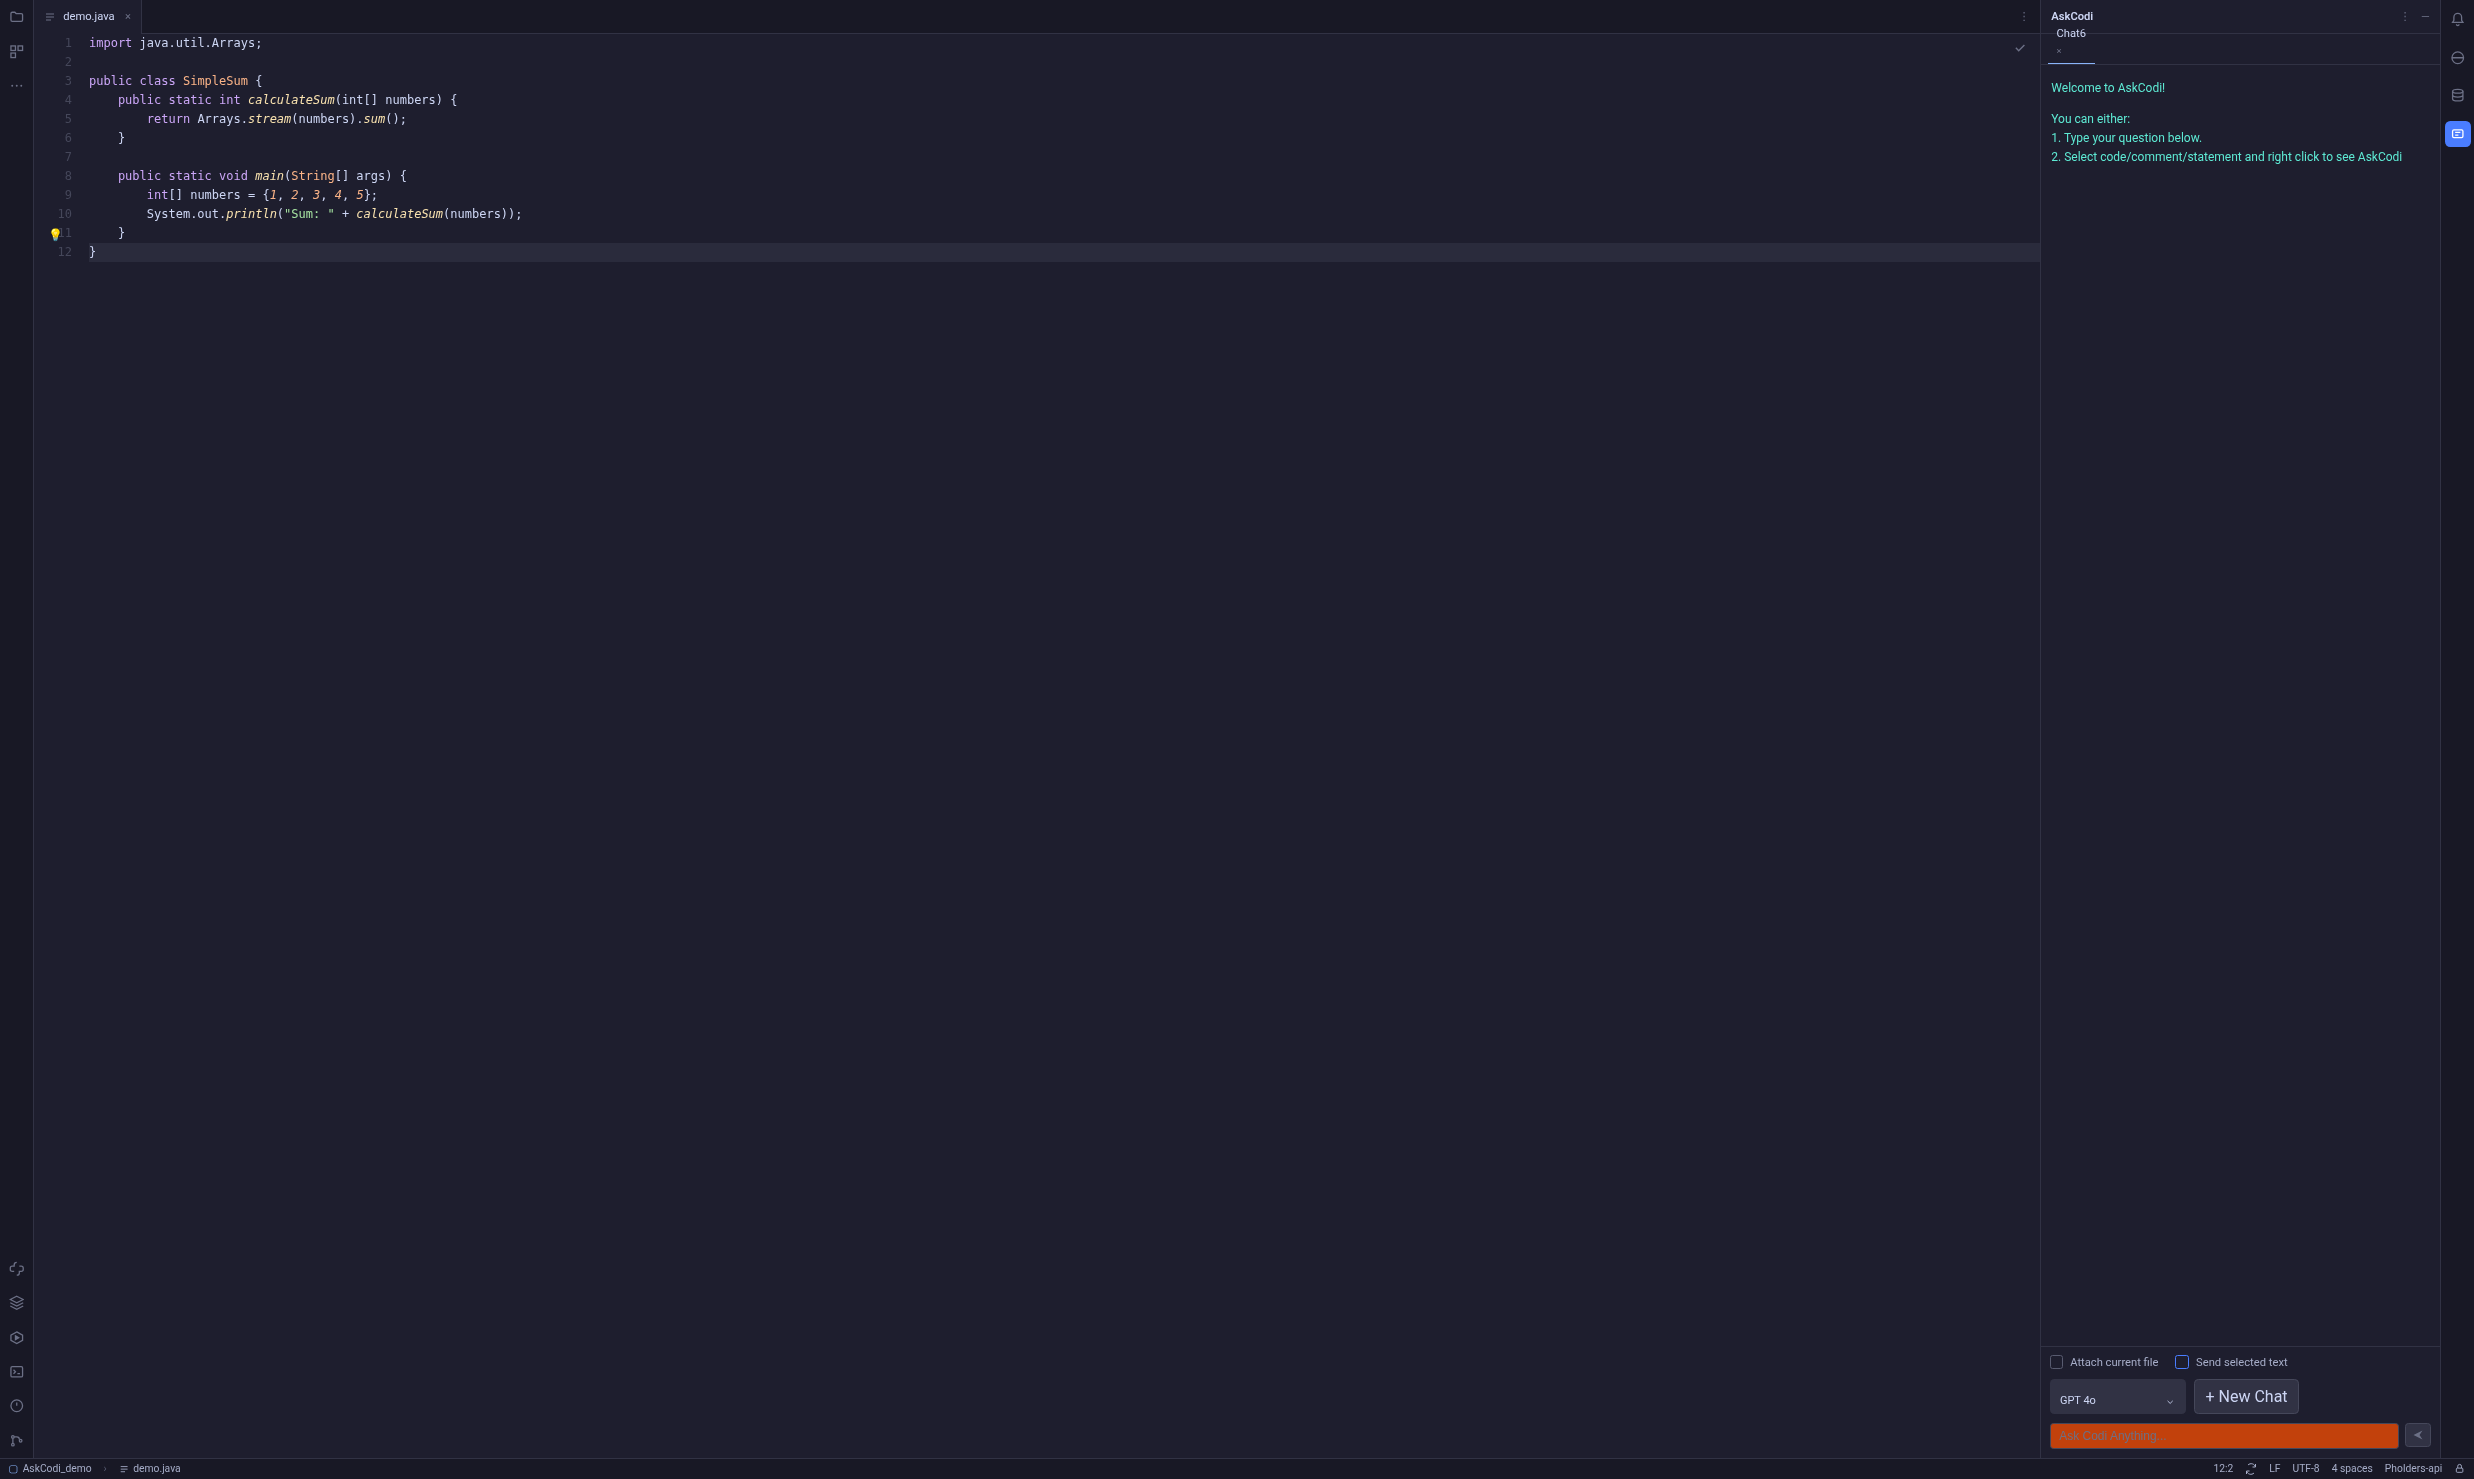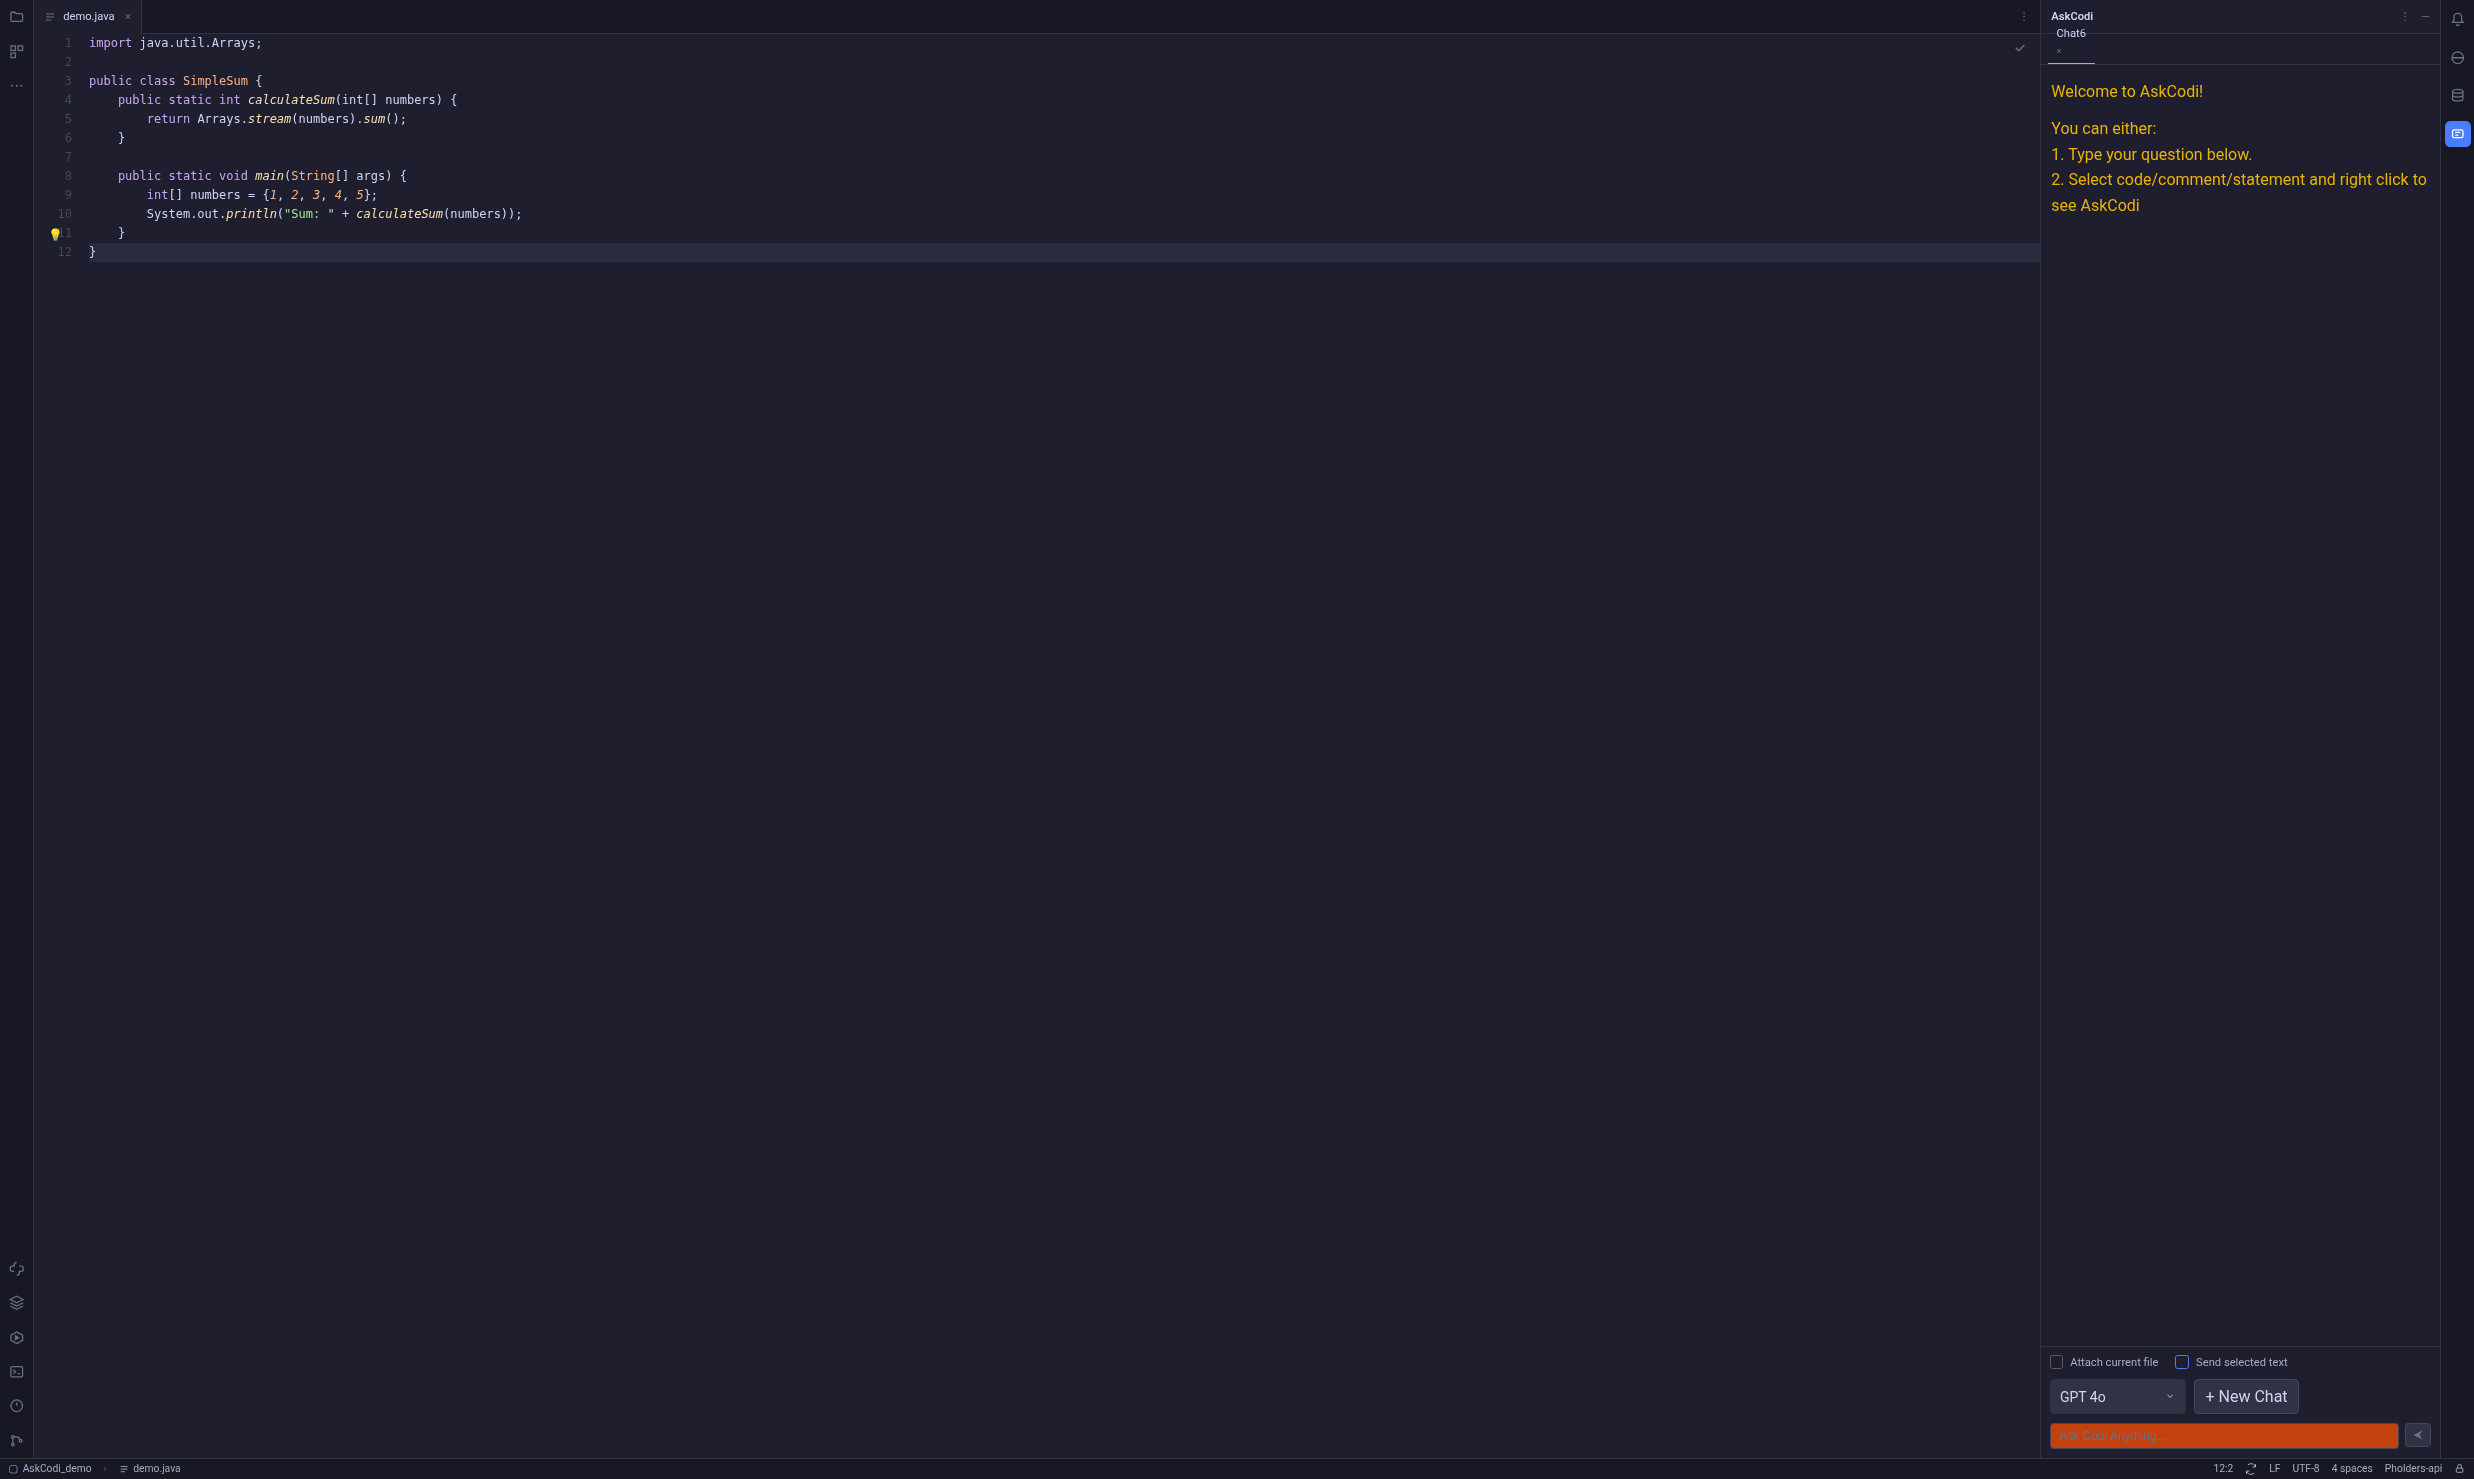--- a/index.html
+++ b/index.html
@@ -145,23 +145,23 @@
       display: flex;
       gap: 5.2px;
       font-size: 11.2px;
       cursor: pointer;
       flex-direction: column;
     }
     .chat-tab-close { color: #6c7086; font-size: 9.5px; }
     .chat-body {
       flex: 1;
       padding: 13.7px 10.3px;
-      font-size: 16px;
+      font-size: 12px;
       line-height: 1.6;
-      color: #eab308;
+      color: #5eead4;
       overflow: hidden;
     }
     .chat-body p { margin-bottom: 12px; }
     .chat-footer {
       border-top: 0.9px solid #313244;
       padding: 8.6px;
     }
     .checks-row {
       display: flex;
       gap: 17px;
@@ -184,28 +184,28 @@
       background: transparent;
     }
     .checkbox.blue { border-color: #4a7dff; }
     .controls-row {
       display: flex;
       gap: 8.6px;
       margin-bottom: 8.6px;
     }
     .model-select {
       display: flex;
-      align-items: center;
+      align-items: flex-end;
       justify-content: space-between;
       background: #313244;
       border-radius: 4.3px;
       padding: 6.9px 10.3px;
       width: 136px;
       cursor: pointer;
-      font-size: 14px;
+      font-size: 11px;
     }
     .new-chat-btn {
       background: #313244;
       border-radius: 4.3px;
       padding: 6.9px 10.3px;
       cursor: pointer;
       font-size: 16px;
       color: #cdd6f4;
       border: 0.9px solid #45475a;
     }

